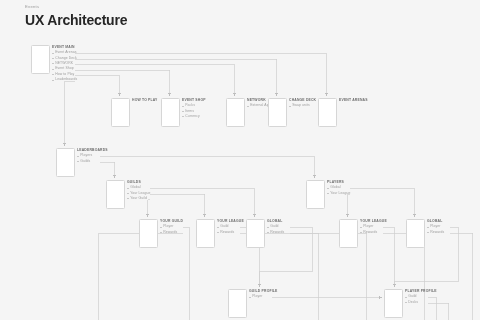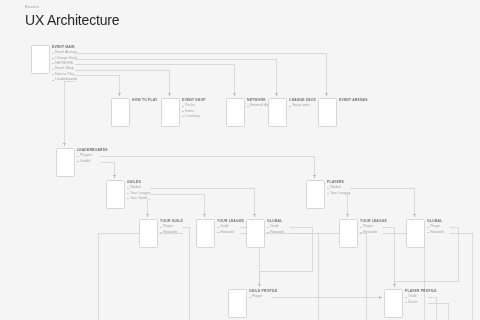--- a/index.html
+++ b/index.html
@@ -6,21 +6,21 @@
   body{
     width:480px;height:320px;
     background:#f5f5f5;
     font-family:"Liberation Sans",sans-serif;
     overflow:hidden;
     position:relative;
   }
   #canvas{position:absolute;left:0;top:0;width:480px;height:320px;}
   .hdr{position:absolute;left:25px;top:4px;}
   .crumb{font-size:4.2px;color:#9a9a9a;letter-spacing:.25px;}
-  .title{font-size:14px;font-weight:normal;color:#262626;margin-top:3px;letter-spacing:-.2px;}
+  .title{font-size:14px;font-weight:bold;color:#262626;margin-top:3px;letter-spacing:-.2px;}
 
   svg.wires{position:absolute;left:0;top:0;width:480px;height:320px;}
 
   .node{position:absolute;}
   .box{
     position:absolute;left:0;top:0;
     width:17px;height:27px;
     background:#fff;border:0.7px solid #d6d6d6;border-radius:1.5px;
   }
   .labels{position:absolute;left:21px;top:0px;white-space:nowrap;}

